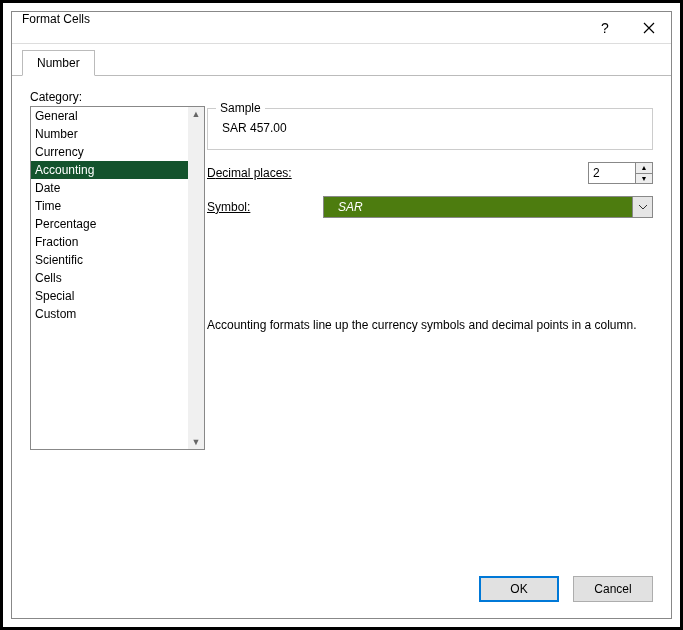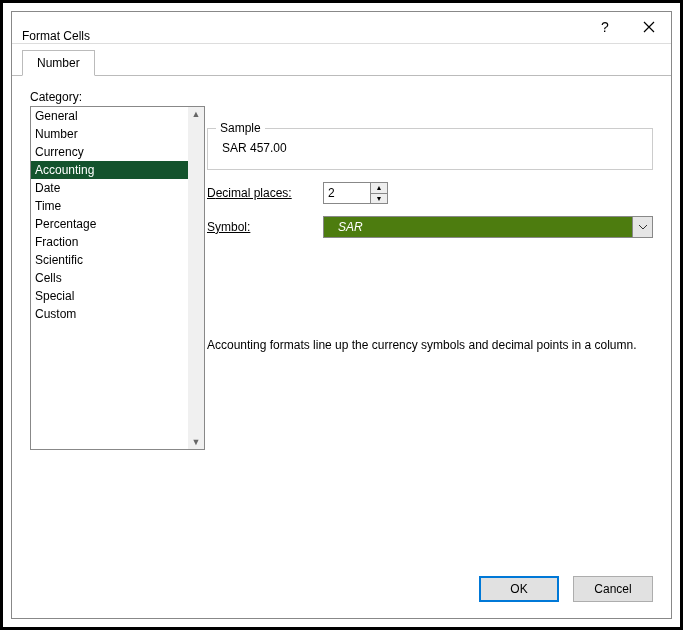--- a/index.html
+++ b/index.html
@@ -1,38 +1,38 @@
 <!DOCTYPE html>
 <html><head>
 <meta charset="utf-8">
 <style>
   * { box-sizing: border-box; font-family: "Segoe UI", Tahoma, sans-serif; font-size: 12px; }
   body { margin: 0; background: #fff; }
   .outer { width: 683px; height: 630px; border: 3px solid #000; position: relative; background: #fff; }
   .dialog { position: absolute; left: 8px; top: 8px; right: 8px; bottom: 8px; background: #fff; border: 1px solid #888; display: flex; flex-direction: column; }
-  .titlebar { height: 32px; display: flex; align-items: flex-end; padding: 0 0 0 10px; border-bottom: 1px solid #ddd; }
+  .titlebar { height: 32px; display: flex; align-items: flex-start; padding: 0 0 0 10px; border-bottom: 1px solid #ddd; }
   .titlebar .title { flex: 1; font-size: 12px; }
   .titlebar .btn { width: 44px; height: 32px; display: flex; align-items: center; justify-content: center; font-size: 14px; color: #000; }
   .titlebar .btn svg { width: 12px; height: 12px; }
   .tabs { display: flex; padding: 6px 10px 0 10px; border-bottom: 1px solid #bbb; }
   .tab { padding: 5px 14px; border: 1px solid #bbb; border-bottom: 1px solid #fff; margin-bottom: -1px; background: #fff; font-size: 12px; }
   .body { flex: 1; padding: 14px 18px; position: relative; }
   .cat-label { margin-bottom: 2px; }
   .cat-label span:first-letter { text-decoration: underline; }
   .columns { display: flex; gap: 2px; }
   .cat-listbox { width: 175px; height: 344px; border: 1px solid #888; position: relative; overflow: hidden; }
   .cat-listbox .items { position: absolute; left:0; top:0; right:16px; bottom:0; }
   .cat-listbox .item { padding: 1px 4px; font-size: 12px; line-height: 16px; white-space: nowrap; }
   .cat-listbox .item.selected { background: #14532d; color: #fff; }
   .cat-listbox .scroll { position: absolute; right:0; top:0; bottom:0; width:16px; background: #f0f0f0; display:flex; flex-direction:column; justify-content:space-between; align-items:center; }
   .cat-listbox .scroll .arrow { font-size:9px; color:#666; padding:2px 0; }
-  .right { flex: 1; margin-top: 20px; }
+  .right { flex: 1; }
   .fieldset { border: 1px solid #ccc; padding: 12px 14px 14px 14px; margin-top: 2px; position: relative; }
   .fieldset .legend { position: absolute; top: -8px; left: 8px; background: #fff; padding: 0 4px; font-size: 12px; }
-  .row { display: flex; align-items: center; margin-top: 12px; gap: 10px; }
+  .row { display: flex; align-items: center; margin-top: 12px; gap: 10px; justify-content: space-between; }
   .row label { width: 106px; }
   .row label span { text-decoration: underline; }
   .spinner { display: inline-flex; border: 1px solid #888; height: 22px; }
   .spinner input { width: 46px; border: none; padding: 0 4px; font-size: 12px; outline: none; }
   .spinner .spin { display: flex; flex-direction: column; border-left: 1px solid #888; }
   .spinner .spin div { width: 16px; flex:1; display:flex; align-items:center; justify-content:center; font-size:7px; background:#eee; border-bottom:1px solid #888; }
   .spinner .spin div:last-child { border-bottom:none; }
   .combo { flex:1; display:flex; height:22px; border:1px solid #888; }
   .combo .val { flex:1; background:#4d7c0f; color:#fff; padding: 2px 14px; display:flex; align-items:center;font-style:italic; }
   .combo .drop { width:20px; background:#e6e6e6; border-left:1px solid #888; display:flex; align-items:center; justify-content:center; }

